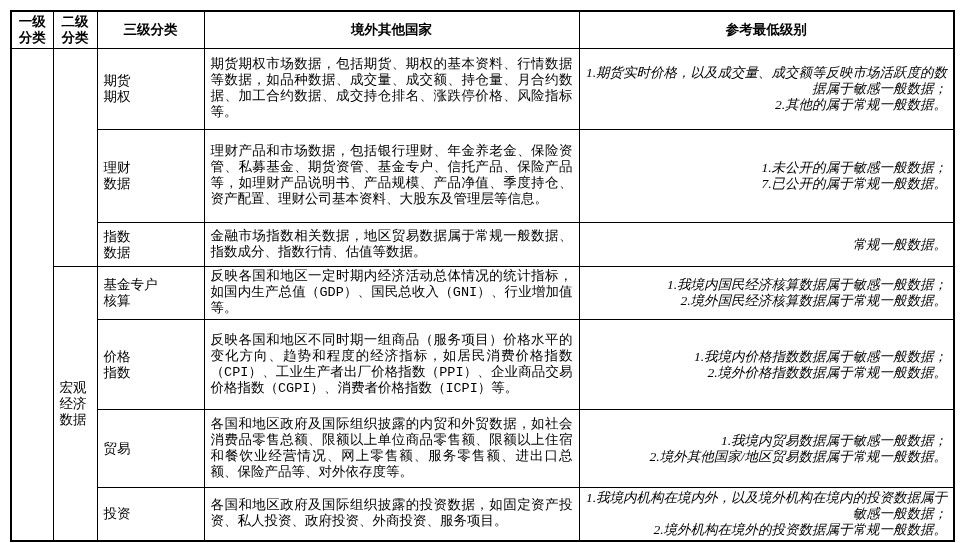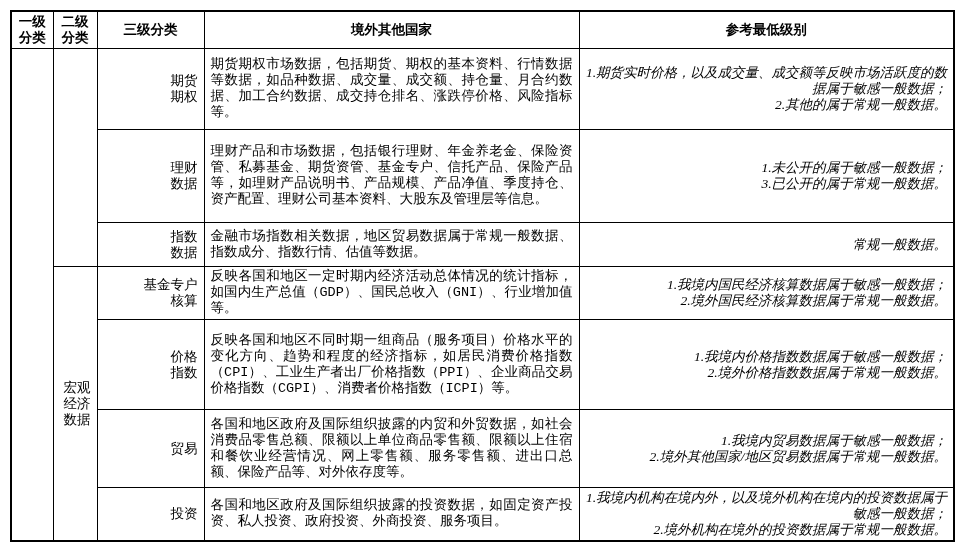--- a/index.html
+++ b/index.html
@@ -27,21 +27,21 @@
     box-sizing:border-box;
     overflow:hidden;
   }
   th.hd{
     font-weight:bold;
     text-align:center;
     white-space:pre-line;
     padding:2px 1px;
   }
   td.cat{
-    text-align:right;
+    text-align:left;
     white-space:pre-line;
   }
   td.desc{
     text-align:justify;
     text-justify:inter-ideograph;
     font-family:Liberation Mono, monospace;
   }
   td.ref{
     text-align:right;
     white-space:pre-line;
@@ -85,21 +85,21 @@
 期权</td>
         <td class="desc">期货期权市场数据，包括期货、期权的基本资料、行情数据等数据，如品种数据、成交量、成交额、持仓量、月合约数据、加工合约数据、成交持仓排名、涨跌停价格、风险指标等。</td>
         <td class="ref">1.期货实时价格，以及成交量、成交额等反映市场活跃度的数据属于敏感一般数据；
 2.其他的属于常规一般数据。</td>
       </tr>
       <tr class="r2">
         <td class="cat">理财
 数据</td>
         <td class="desc">理财产品和市场数据，包括银行理财、年金养老金、保险资管、私募基金、期货资管、基金专户、信托产品、保险产品等，如理财产品说明书、产品规模、产品净值、季度持仓、资产配置、理财公司基本资料、大股东及管理层等信息。</td>
         <td class="ref">1.未公开的属于敏感一般数据；
-3.已公开的属于常规一般数据。</td>
+7.已公开的属于常规一般数据。</td>
       </tr>
       <tr class="r3">
         <td class="cat">指数
 数据</td>
         <td class="desc">金融市场指数相关数据，地区贸易数据属于常规一般数据、指数成分、指数行情、估值等数据。</td>
         <td class="ref">常规一般数据。</td>
       </tr>
       <tr class="r4">
         <td class="cat" rowspan="4">宏观
 经济

